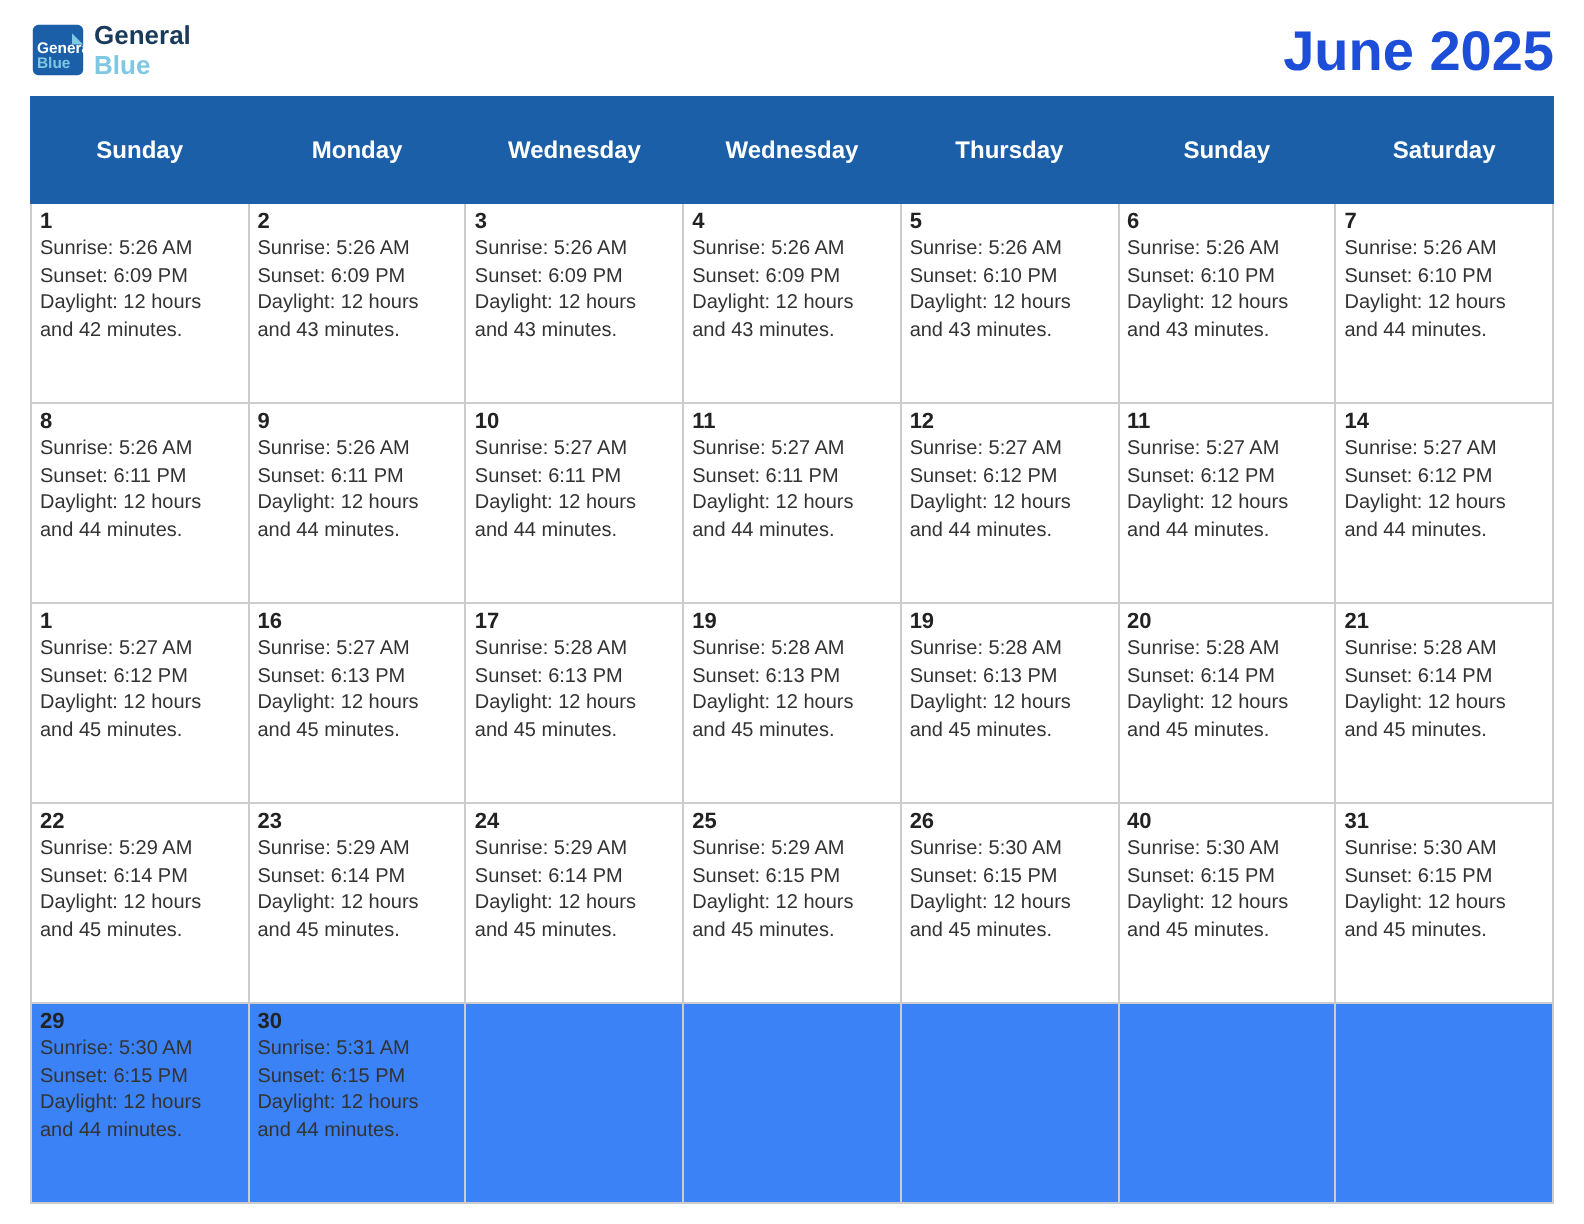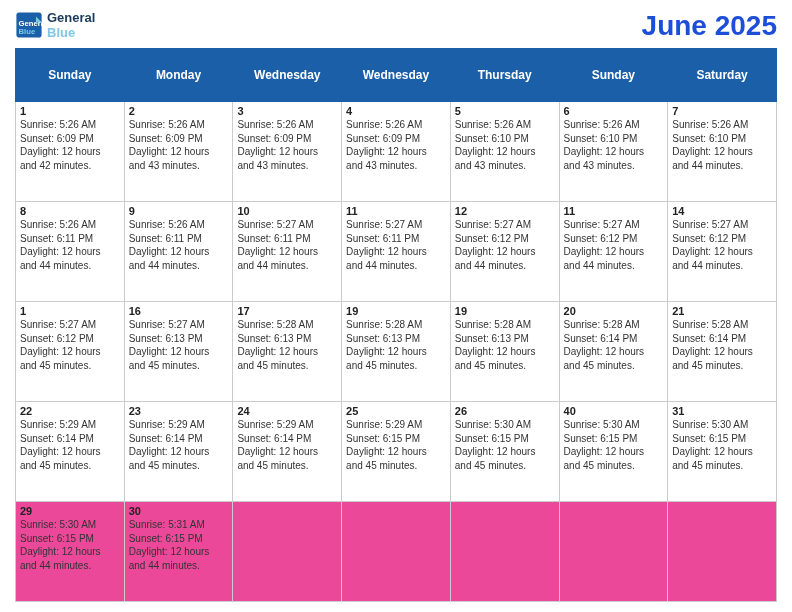--- a/index.html
+++ b/index.html
@@ -64,21 +64,21 @@
     .calendar tbody tr td {
       border: 1px solid #ccc;
       vertical-align: top;
       padding: 3px 4px;
       font-size: 9.5px;
       color: #222;
       background: #fff;
       height: 78px;
     }
     .calendar tbody tr:last-child td {
-      background: #ec4899;
+      background: #3b82f6;
     }
     .day-num {
       font-size: 11px;
       font-weight: bold;
       display: block;
       margin-bottom: 1px;
     }
     .day-info {
       font-size: 10px;
       line-height: 1.35;

